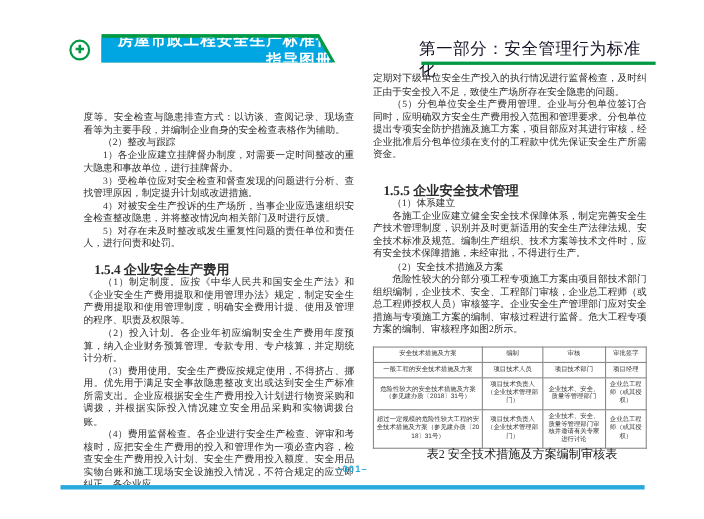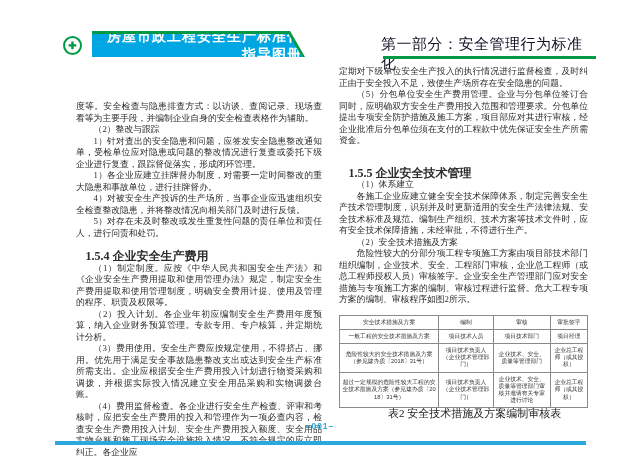--- a/index.html
+++ b/index.html
@@ -89,22 +89,22 @@
 <div class="banner-green"></div>
 <div class="banner-blue">
   <span>房屋市政工程安全生产标准化指导图册</span>
 </div>
 <div class="part-title">第一部分：安全管理行为标准化</div>
 <div class="part-underline"></div>
 
 <div class="col col-left">
   <p class="cont">度等。安全检查与隐患排查方式：以访谈、查阅记录、现场查看等为主要手段，并编制企业自身的安全检查表格作为辅助。</p>
   <p>（2）整改与跟踪</p>
-  <p>1）针对查出的安全隐患和问题，应签发安全隐患整改通知单，受检单位应对隐患或问题的整改情况进行复查或委托下级企业进行复查，跟踪督促落实，形成闭环管理。</p>
   <p>1）各企业应建立挂牌督办制度，对需要一定时间整改的重大隐患和事故单位，进行挂牌督办。</p>
+  <p>3）受检单位应对安全检查和督查发现的问题进行分析、查找管理原因，制定提升计划或改进措施。</p>
   <p>4）对被安全生产投诉的生产场所，当事企业应迅速组织安全检查整改隐患，并将整改情况向相关部门及时进行反馈。</p>
   <p>5）对存在未及时整改或发生重复性问题的责任单位和责任人，进行问责和处罚。</p>
   <h3>1.5.4 企业安全生产费用</h3>
   <p>（1）制定制度。应按《中华人民共和国安全生产法》和《企业安全生产费用提取和使用管理办法》规定，制定安全生产费用提取和使用管理制度，明确安全费用计提、使用及管理的程序、职责及权限等。</p>
   <p>（2）投入计划。各企业年初应编制安全生产费用年度预算，纳入企业财务预算管理。专款专用、专户核算，并定期统计分析。</p>
   <p>（3）费用使用。安全生产费应按规定使用，不得挤占、挪用。优先用于满足安全事故隐患整改支出或达到安全生产标准所需支出。企业应根据安全生产费用投入计划进行物资采购和调拨，并根据实际投入情况建立安全用品采购和实物调拨台账。</p>
   <p>（4）费用监督检查。各企业进行安全生产检查、评审和考核时，应把安全生产费用的投入和管理作为一项必查内容，检查安全生产费用投入计划、安全生产费用投入额度、安全用品实物台账和施工现场安全设施投入情况，不符合规定的应立即纠正。各企业应</p>
 </div>
 
 <div class="col col-right">

